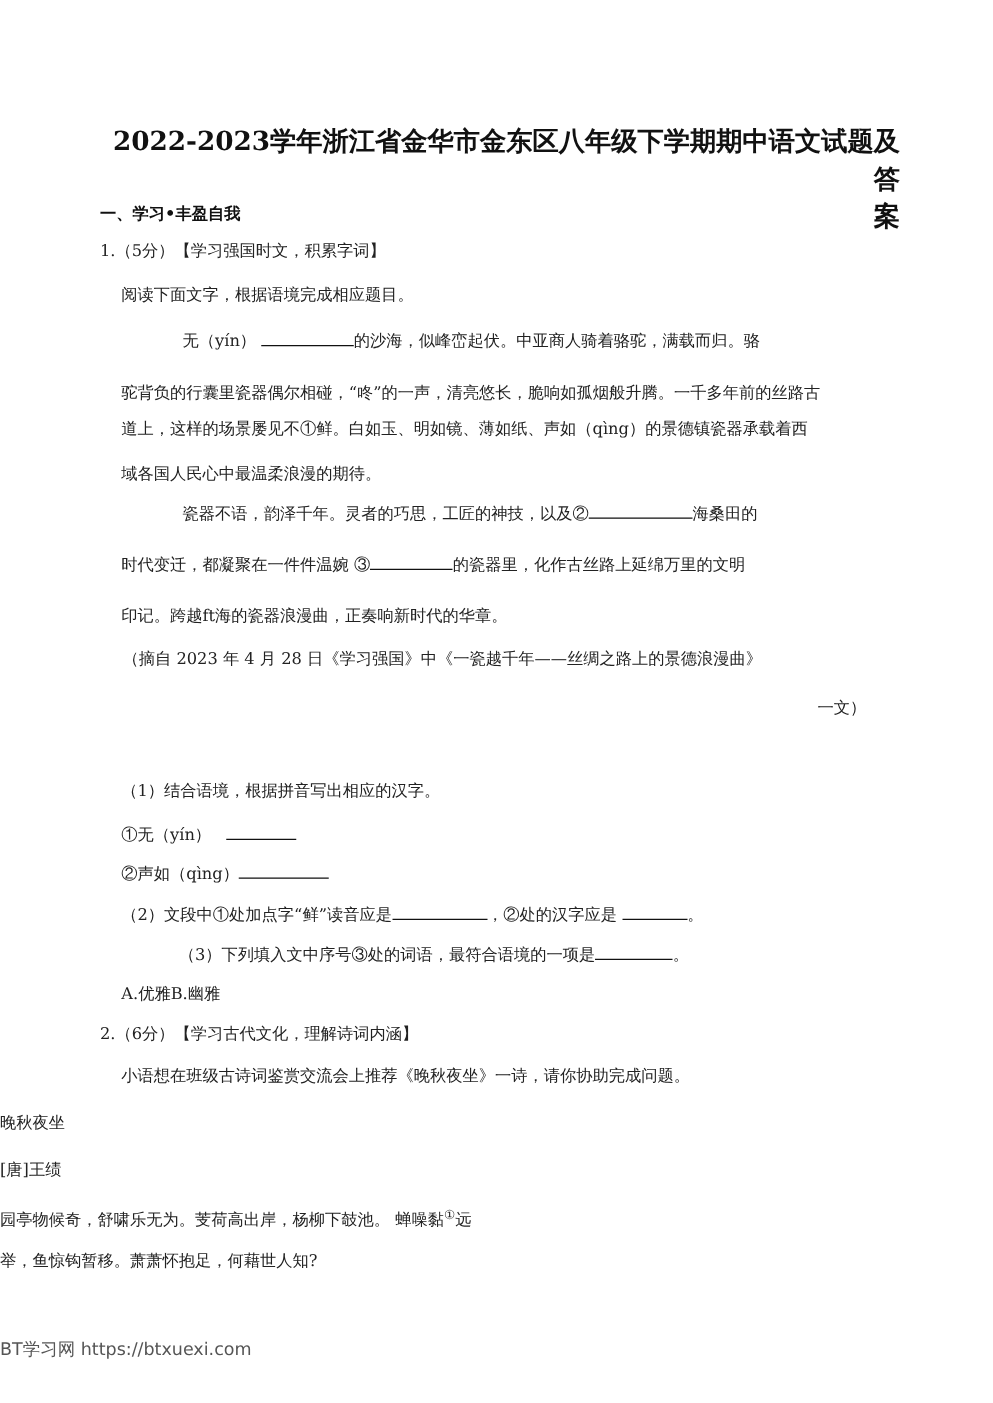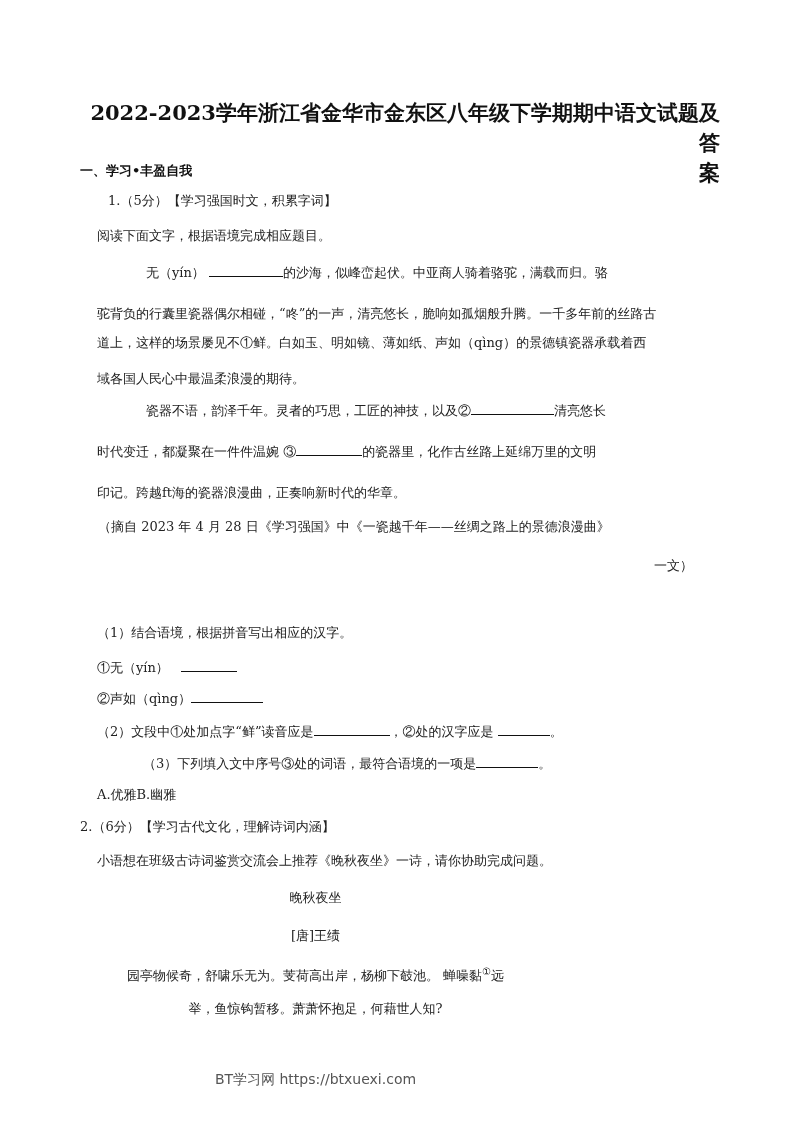--- a/index.html
+++ b/index.html
@@ -10,51 +10,51 @@
     }
     .abs { position: absolute; white-space: nowrap; }
     .title {
       position: absolute; left: 80px; width: 640px; top: 98px;
       text-align: right; font-weight: bold; font-size: 21px; line-height: 30px;
       font-family: "DejaVu Serif", serif; color: #111;
     }
     .section { font-weight: bold; font-size: 13px; font-family: "DejaVu Sans", sans-serif; color:#111; }
     .t { font-size: 13px; color: #222; }
     .blank { display: inline-block; border-bottom: 1.3px solid #111; height: 12px; vertical-align: baseline; }
-    .center { position: absolute; left: 0; width: 631px; text-align: center; white-space: nowrap; }
+    .center { position: absolute; left: 0; width: 631px; text-align: left; white-space: nowrap; }
     .footer { font-family: "DejaVu Sans", sans-serif; font-size: 14px; color: #555; }
     sup.circ { font-size: 10px; vertical-align: 5px; }
   </style>
 </head>
 <body>
 
 <div>
 
   <div class="title">
     <div>2022-2023学年浙江省金华市金东区八年级下学期期中语文试题及答</div>
     <div>案</div>
   </div>
 
   <div class="abs section" style="left:80px; top:162px;">一、学习•丰盈自我</div>
 
-  <div class="abs t" style="left:80px; top:192px;margin-left:28px;">1.（5分）【学习强国时文，积累字词】</div>
+  <div class="abs t" style="left:80px; top:192px;">1.（5分）【学习强国时文，积累字词】</div>
 
   <div class="abs t" style="left:97px; top:227px;">阅读下面文字，根据语境完成相应题目。</div>
 
   <div class="abs t" style="left:146px; top:264px;">
     <span>无（yín）</span>
     <span class="blank" style="width:74px;"></span><span>的沙海，似峰峦起伏。中亚商人骑着骆驼，满载而归。骆</span>
   </div>
 
   <div class="abs t" style="left:97px; top:305px;">驼背负的行囊里瓷器偶尔相碰，“咚”的一声，清亮悠长，脆响如孤烟般升腾。一千多年前的丝路古</div>
   <div class="abs t" style="left:97px; top:334px;">道上，这样的场景屡见不①鲜。白如玉、明如镜、薄如纸、声如（qìng）的景德镇瓷器承载着西</div>
   <div class="abs t" style="left:97px; top:370px;">域各国人民心中最温柔浪漫的期待。</div>
 
   <div class="abs t" style="left:146px; top:402px;">
-    <span>瓷器不语，韵泽千年。灵者的巧思，工匠的神技，以及②</span><span class="blank" style="width:83px;"></span><span>清亮悠长</span>
+    <span>瓷器不语，韵泽千年。灵者的巧思，工匠的神技，以及②</span><span class="blank" style="width:83px;"></span><span>海桑田的</span>
   </div>
 
   <div class="abs t" style="left:97px; top:443px;">
     <span>时代变迁，都凝聚在一件件温婉 ③</span><span class="blank" style="width:66px;"></span><span>的瓷器里，化作古丝路上延绵万里的文明</span>
   </div>
 
   <div class="abs t" style="left:97px; top:484px;">印记。跨越ft海的瓷器浪漫曲，正奏响新时代的华章。</div>
 
   <div class="abs t" style="left:98px; top:518px;">（摘自 2023 年 4 月 28 日《学习强国》中《一瓷越千年——丝绸之路上的景德浪漫曲》</div>
   <div class="abs t" style="left:654px; top:557px;">一文）</div>

